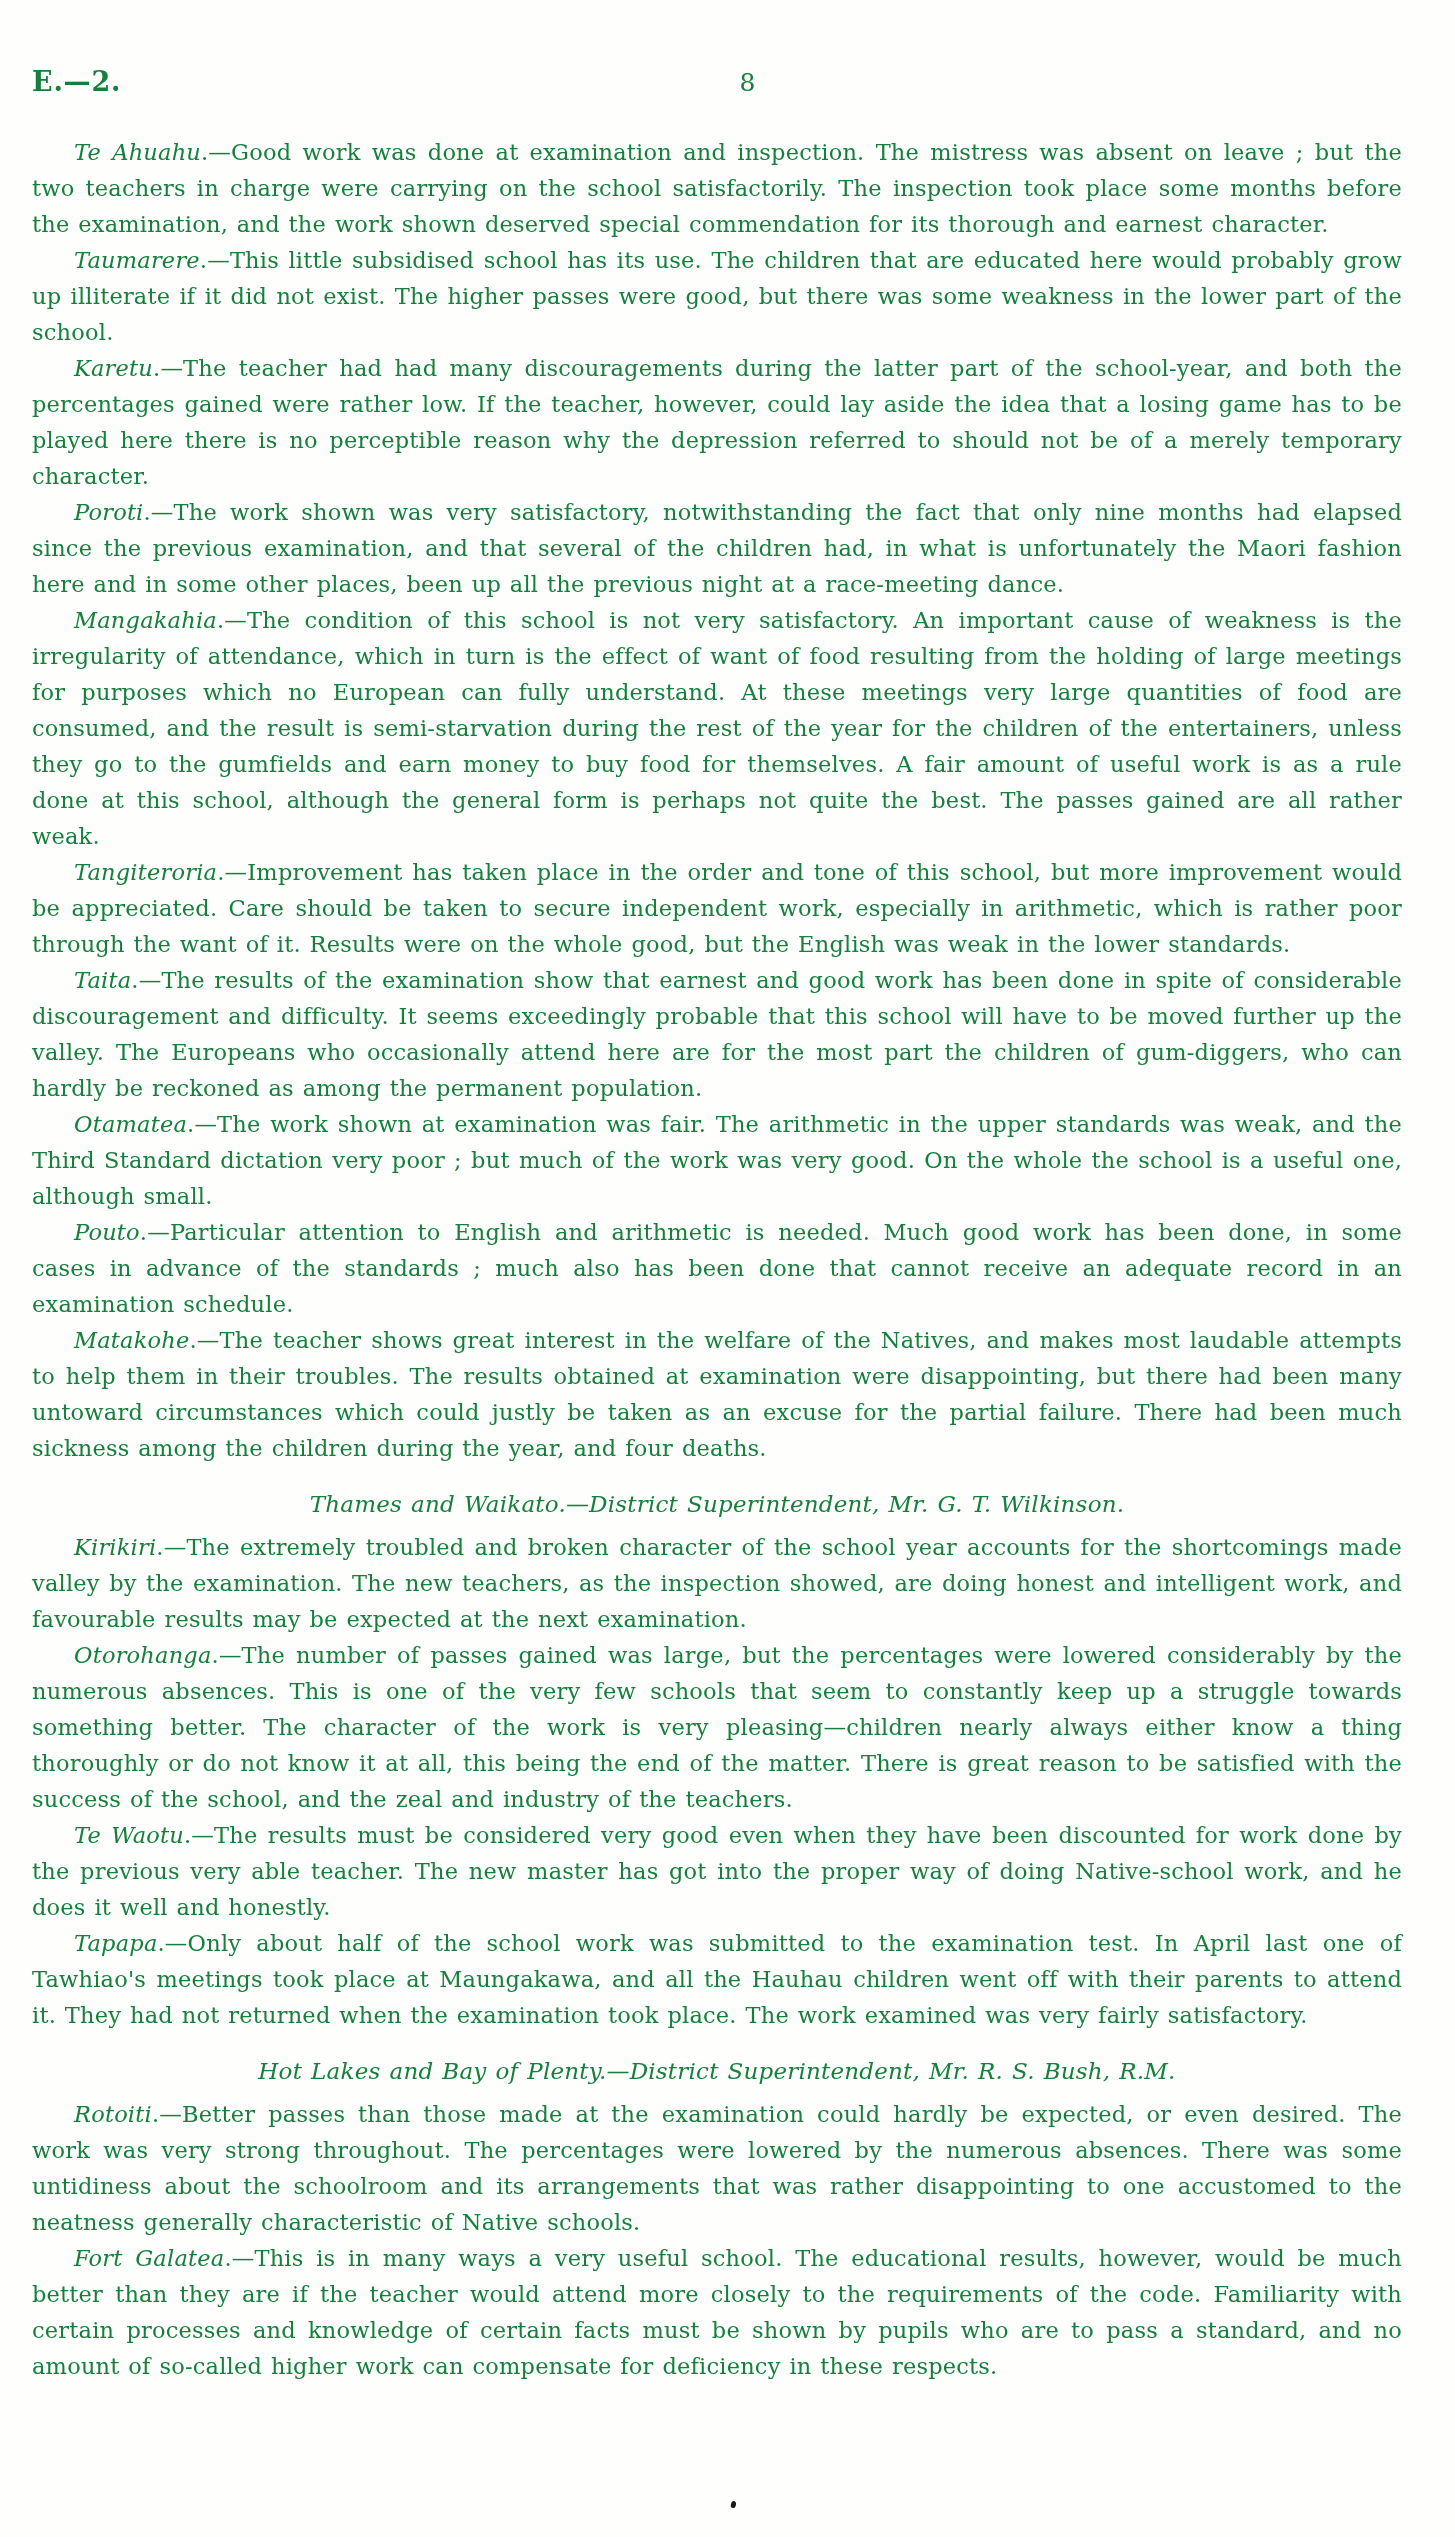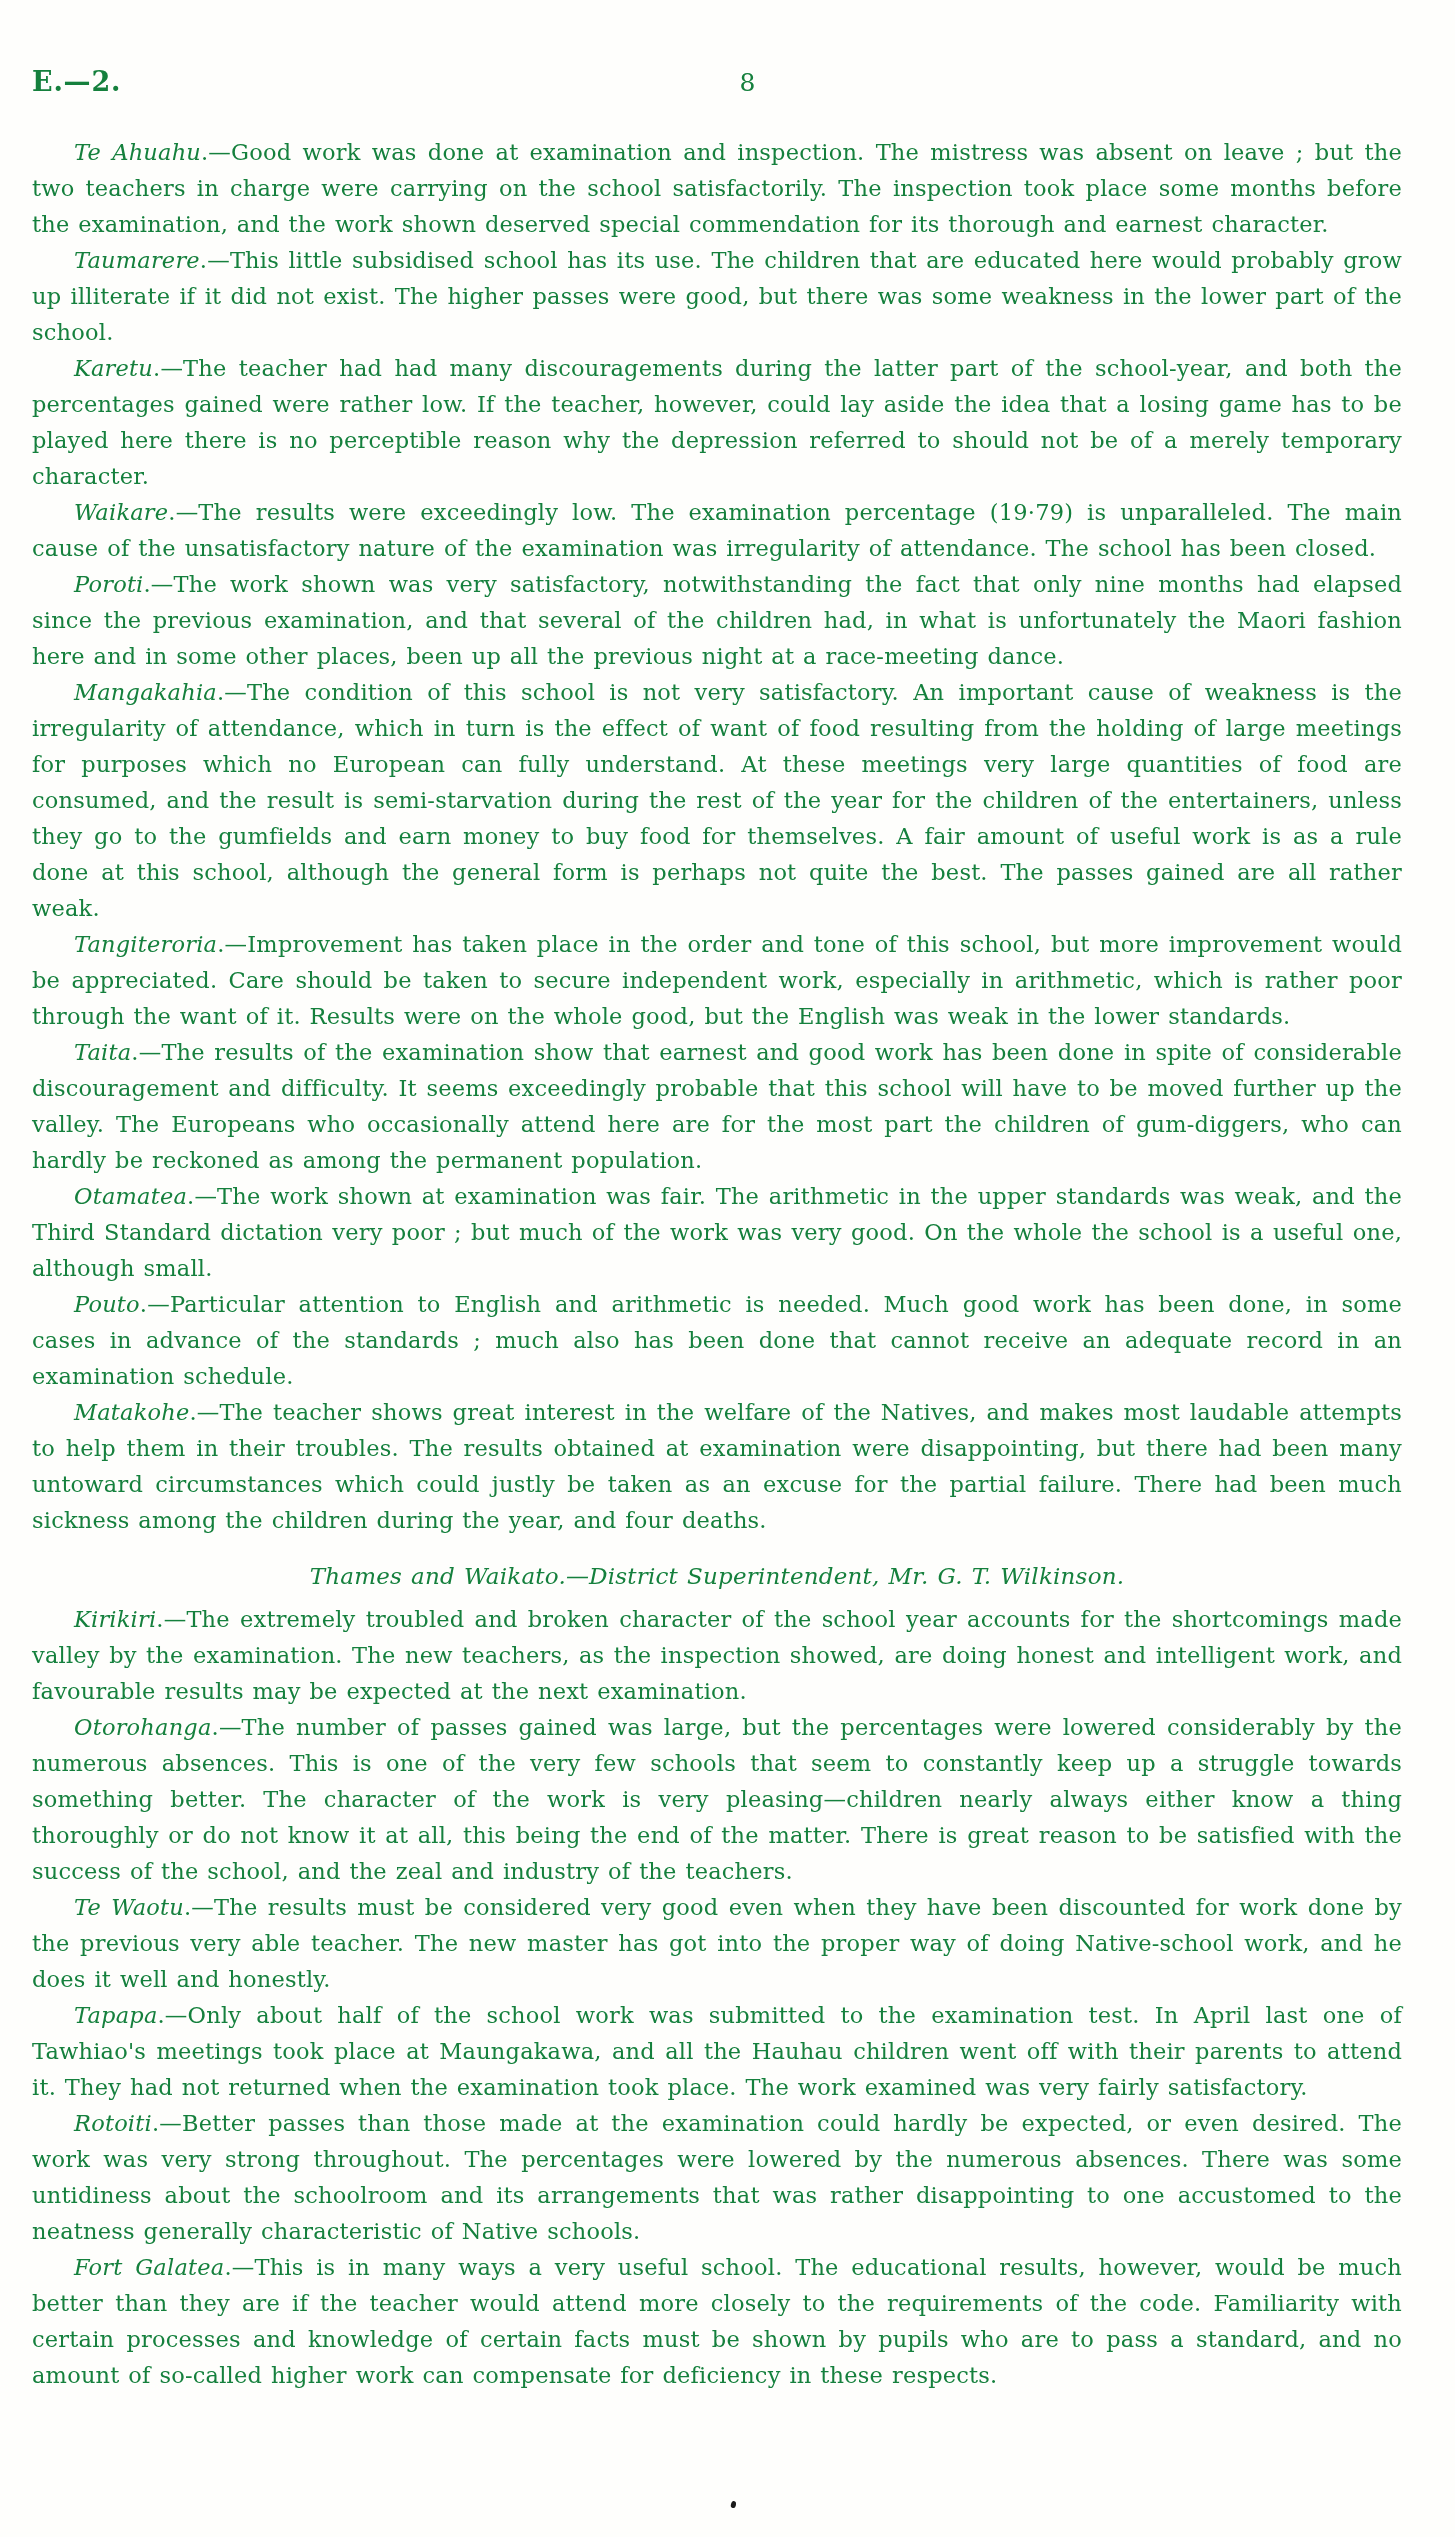--- a/index.html
+++ b/index.html
@@ -76,31 +76,31 @@
 
 <div class="page">
   <div class="header-row">
     <span class="report-code">E.—2.</span>
     <span class="page-number">8</span>
   </div>
   <div class="report-body">
       <p class="entry"><i>Te Ahuahu</i><span>.—Good work was done at examination and inspection.  The mistress was absent on leave ; but the two teachers in charge were carrying on the school satisfactorily.  The inspection took place some months before the examination, and the work shown deserved special commendation for its thorough and earnest character.</span></p>
       <p class="entry"><i>Taumarere</i><span>.—This little subsidised school has its use.  The children that are educated here would probably grow up illiterate if it did not exist.  The higher passes were good, but there was some weakness in the lower part of the school.</span></p>
       <p class="entry"><i>Karetu</i><span>.—The teacher had had many discouragements during the latter part of the school-year, and both the percentages gained were rather low.  If the teacher, however, could lay aside the idea that a losing game has to be played here there is no perceptible reason why the depression referred to should not be of a merely temporary character.</span></p>
-      <p class="entry"><i>Waikare</i><span>.—The results were exceedingly low.  The examination percentage (19·79) is unparalleled.  The main cause of the unsatisfactory nature of the examination was irregularity of attendance.  The school has been closed.</span></p>
       <p class="entry"><i>Poroti</i><span>.—The work shown was very satisfactory, notwithstanding the fact that only nine months had elapsed since the previous examination, and that several of the children had, in what is unfortunately the Maori fashion here and in some other places, been up all the previous night at a race-meeting dance.</span></p>
       <p class="entry"><i>Mangakahia</i><span>.—The condition of this school is not very satisfactory.  An important cause of weakness is the irregularity of attendance, which in turn is the effect of want of food resulting from the holding of large meetings for purposes which no European can fully understand.  At these meetings very large quantities of food are consumed, and the result is semi-starvation during the rest of the year for the children of the entertainers, unless they go to the gumfields and earn money to buy food for themselves.  A fair amount of useful work is as a rule done at this school, although the general form is perhaps not quite the best.  The passes gained are all rather weak.</span></p>
       <p class="entry"><i>Tangiteroria</i><span>.—Improvement has taken place in the order and tone of this school, but more improvement would be appreciated.  Care should be taken to secure independent work, especially in arithmetic, which is rather poor through the want of it.  Results were on the whole good, but the English was weak in the lower standards.</span></p>
       <p class="entry"><i>Taita</i><span>.—The results of the examination show that earnest and good work has been done in spite of considerable discouragement and difficulty.  It seems exceedingly probable that this school will have to be moved further up the valley.  The Europeans who occasionally attend here are for the most part the children of gum-diggers, who can hardly be reckoned as among the permanent population.</span></p>
       <p class="entry"><i>Otamatea</i><span>.—The work shown at examination was fair.  The arithmetic in the upper standards was weak, and the Third Standard dictation very poor ; but much of the work was very good.  On the whole the school is a useful one, although small.</span></p>
       <p class="entry"><i>Pouto</i><span>.—Particular attention to English and arithmetic is needed.  Much good work has been done, in some cases in advance of the standards ; much also has been done that cannot receive an adequate record in an examination schedule.</span></p>
       <p class="entry"><i>Matakohe</i><span>.—The teacher shows great interest in the welfare of the Natives, and makes most laudable attempts to help them in their troubles.  The results obtained at examination were disappointing, but there had been many untoward circumstances which could justly be taken as an excuse for the partial failure.  There had been much sickness among the children during the year, and four deaths.</span></p>
       <p class="section-heading">Thames and Waikato.—District Superintendent, Mr. G. T. Wilkinson.</p>
       <p class="entry"><i>Kirikiri</i><span>.—The extremely troubled and broken character of the school year accounts for the shortcomings made valley by the examination.  The new teachers, as the inspection showed, are doing honest and intelligent work, and favourable results may be expected at the next examination.</span></p>
       <p class="entry"><i>Otorohanga</i><span>.—The number of passes gained was large, but the percentages were lowered considerably by the numerous absences.  This is one of the very few schools that seem to constantly keep up a struggle towards something better.  The character of the work is very pleasing—children nearly always either know a thing thoroughly or do not know it at all, this being the end of the matter.  There is great reason to be satisfied with the success of the school, and the zeal and industry of the teachers.</span></p>
       <p class="entry"><i>Te Waotu</i><span>.—The results must be considered very good even when they have been discounted for work done by the previous very able teacher.  The new master has got into the proper way of doing Native-school work, and he does it well and honestly.</span></p>
       <p class="entry"><i>Tapapa</i><span>.—Only about half of the school work was submitted to the examination test.  In April last one of Tawhiao's meetings took place at Maungakawa, and all the Hauhau children went off with their parents to attend it.  They had not returned when the examination took place.  The work examined was very fairly satisfactory.</span></p>
+      <p class="section-heading">Hot Lakes and Bay of Plenty.—District Superintendent, Mr. R. S. Bush, R.M.</p>
       <p class="entry"><i>Rotoiti</i><span>.—Better passes than those made at the examination could hardly be expected, or even desired.  The work was very strong throughout.  The percentages were lowered by the numerous absences.  There was some untidiness about the schoolroom and its arrangements that was rather disappointing to one accustomed to the neatness generally characteristic of Native schools.</span></p>
       <p class="entry"><i>Fort Galatea</i><span>.—This is in many ways a very useful school.  The educational results, however, would be much better than they are if the teacher would attend more closely to the requirements of the code.  Familiarity with certain processes and knowledge of certain facts must be shown by pupils who are to pass a standard, and no amount of so-called higher work can compensate for deficiency in these respects.</span></p>
     </div>
   <div class="ink-speck"></div>
 </div>
 
 
 </body></html>

